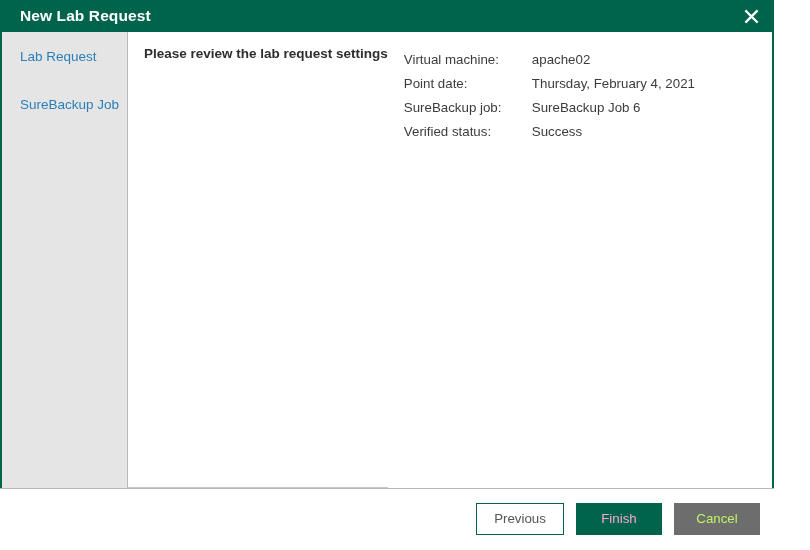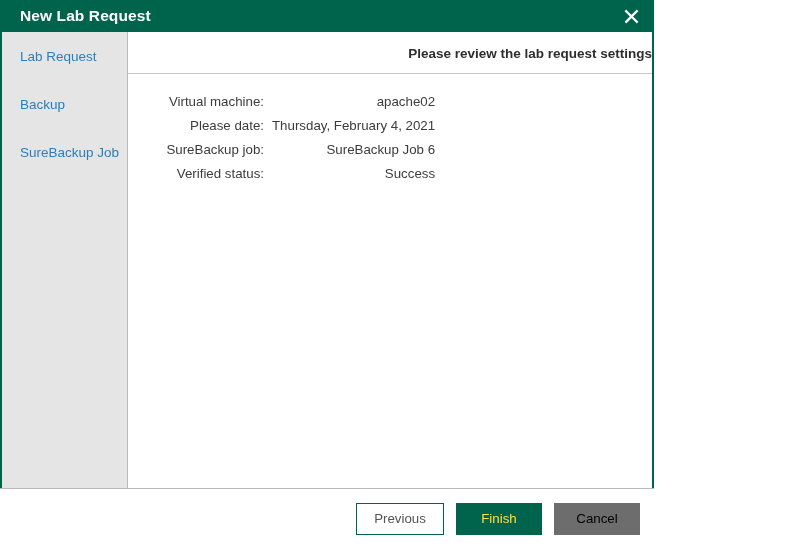--- a/index.html
+++ b/index.html
@@ -9,21 +9,21 @@
   }
   body {
     width: 810px;
     height: 550px;
     font-family: "Liberation Sans", "DejaVu Sans", sans-serif;
     overflow: hidden;
   }
 
   .window {
     position: relative;
-    width: 654px;
+    width: 774px;
     height: 550px;
     box-sizing: border-box;
     background: #ffffff;
     border: 2px solid #00634b;
     border-top: none;
     display: flex;
     flex-direction: column;
   }
 
   
@@ -117,22 +117,21 @@
     z-index: 1;
   }
 
   
   .content {
     flex: 1 1 auto;
     position: relative;
     background: #ffffff;
     min-width: 0;
     display: flex;
-    flex-direction: column;
-    text-align: right;
+    flex-direction: row;
   }
   .content-header {
     flex: 0 0 auto;
     padding: 14px 0 12px 16px;
     font-size: 13.5px;
     font-weight: bold;
     color: #2e2e2e;
     border-bottom: 1px solid #c8c8c8;
   }
   .content-inner {
@@ -185,26 +184,26 @@
   }
   .btn-secondary {
     background: #ffffff;
     border-color: #00634b;
     color: #555555;
     min-width: 88px;
   }
   .btn-primary {
     background: #00634b;
     border-color: #00634b;
-    color: #fde047;
+    color: #f9a8d4;
   }
   .btn-cancel {
     background: #6d6d6d;
     border-color: #6d6d6d;
-    color: #000000;
+    color: #bef264;
   }
 </style>
 </head>
 <body>
 
 <div class="window">
 
   <div class="titlebar">
     <span class="titlebar-text">New Lab Request</span>
     <div class="close-btn">
@@ -214,39 +213,36 @@
     </div>
   </div>
 
   <div class="body-area">
 
     <div class="sidebar">
       <div class="nav-item">
         <span class="nav-label">Lab Request</span>
       </div>
       <div class="nav-item">
-        <span class="nav-label">Backup</span>
-      </div>
-      <div class="nav-item">
         <span class="nav-label">SureBackup Job</span>
       </div>
     </div>
 
     <div class="content">
       <div class="content-header">Please review the lab request settings</div>
 
       <div class="content-inner">
         <table class="field-table">
           <tbody>
             <tr>
               <td class="field-label">Virtual machine:</td>
               <td class="field-value">apache02</td>
             </tr>
             <tr>
-              <td class="field-label">Please date:</td>
+              <td class="field-label">Point date:</td>
               <td class="field-value">Thursday, February 4, 2021</td>
             </tr>
             <tr>
               <td class="field-label">SureBackup job:</td>
               <td class="field-value">SureBackup Job 6</td>
             </tr>
             <tr>
               <td class="field-label">Verified status:</td>
               <td class="field-value">Success</td>
             </tr>

